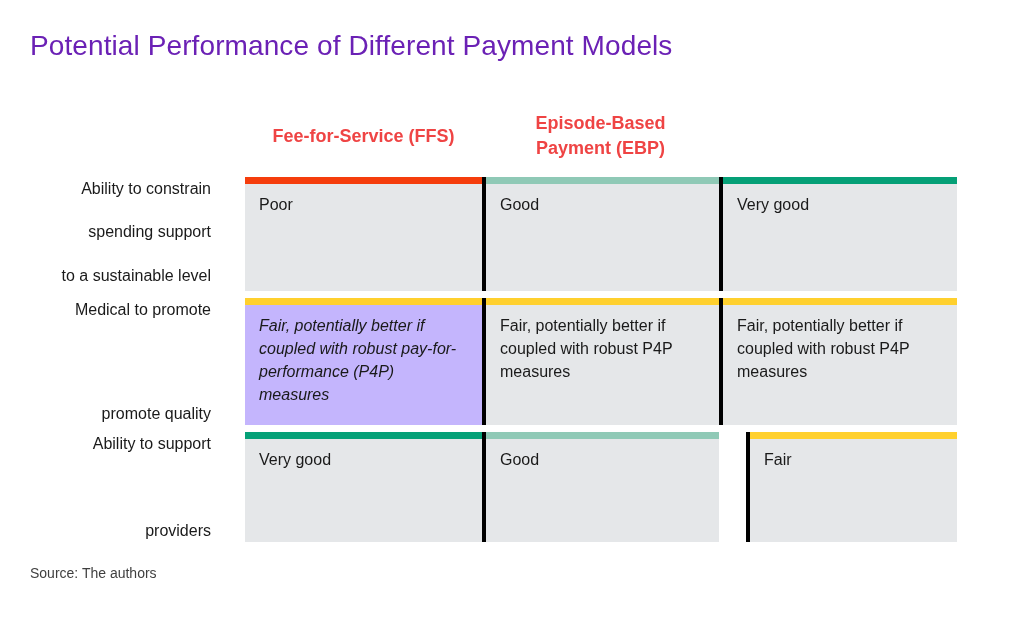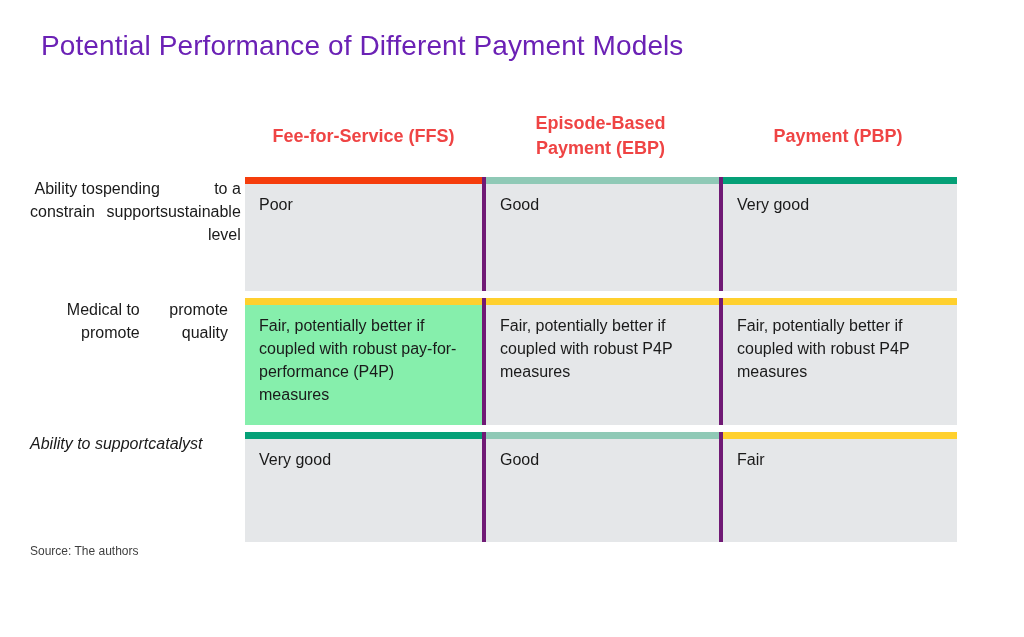--- a/index.html
+++ b/index.html
@@ -13,21 +13,21 @@
   .page {
     position: relative;
     width: 1024px;
     height: 637px;
     background: #ffffff;
   }
 
   
   .title {
     position: absolute;
-    left: 41px;
+    left: 30px;
     top: 30px;
     font-size: 28px;
     font-weight: 400;
     color: #6B21B5;
     letter-spacing: 0.1px;
     white-space: nowrap;
   }
 
   
   .matrix {
@@ -57,37 +57,38 @@
     min-height: 74px;
   }
   .col-header span { display: block; }
 
   
   .row-label {
     font-size: 16px;
     color: #1a1a1a;
     text-align: right;
     line-height: 1.45;
-    padding: 0 17px 0 0;
+    padding: 0 34px 0 0;
     display: flex;
-    justify-content: flex-start;
+    flex-direction: column;
+    justify-content: space-between;
   }
   .row-label.r1 { height: 110px; }
   .row-label.r2 { height: 127px; }
-  .row-label.r3 { height: 110px; font-style: italic; }
+  .row-label.r3 { height: 110px; }
 
   
   .cell {
     position: relative;
     background: #E5E7E9;
     padding: 17px 14px 0 14px;
     font-size: 16px;
     color: #1a1a1a;
     line-height: 1.43;
-    border-left: 4px solid #701a75;
+    border-left: 4px solid #000000;
   }
   .cell.first { border-left: 0; }
   .cell.r1 { height: 114px; }
   .cell.r2 { height: 127px; }
   .cell.r3 { height: 110px; }
   .cell .bar {
     position: absolute;
     left: 0;
     right: 0;
     top: 0;
@@ -97,22 +98,22 @@
   .cell .ctext { display: block; }
 
   
   .rowgap { height: 7px; }
   .rowgap-label { height: 7px; }
 
   
   .footer {
     position: absolute;
     left: 30px;
-    top: 542px;
-    font-size: 12px;
+    top: 562px;
+    font-size: 14px;
     color: #3f3f3f;
     line-height: 1.65;
   }
   .footer div { display: block; }
 </style>
 </head>
 <body>
 
 <div class="page">
 
@@ -132,21 +133,20 @@
 
       <div class="col-header">
         <div>
           <span>Episode-Based</span>
           <span>Payment (EBP)</span>
         </div>
       </div>
 
       <div class="col-header">
         <div>
-          <span>Payment (PBP)</span>
         </div>
       </div>
 
       <div class="row-label r1">
         <span>Ability to constrain</span>
         <span>spending support</span>
         <span>to a sustainable level</span>
       </div>
       <div class="cell r1 first" style="background: rgb(229, 231, 233);">
         <div class="bar" style="background: rgb(245, 61, 12);"></div>
@@ -163,51 +163,51 @@
 
       <div class="rowgap-label"></div>
       <div class="rowgap"></div>
       <div class="rowgap"></div>
       <div class="rowgap"></div>
 
       <div class="row-label r2">
         <span>Medical to promote</span>
         <span>promote quality</span>
       </div>
-      <div class="cell r2 first" style="background: #86efac;">
+      <div class="cell r2 first" style="background: #c4b5fd; font-style: italic;">
         <div class="bar" style="background: rgb(255, 208, 46);"></div>
         <span class="ctext">Fair, potentially better if coupled with robust pay-for-performance (P4P) measures</span>
       </div>
       <div class="cell r2" style="background: rgb(229, 231, 233);">
         <div class="bar" style="background: rgb(255, 208, 46);"></div>
         <span class="ctext">Fair, potentially better if coupled with robust P4P measures</span>
       </div>
       <div class="cell r2" style="background: rgb(229, 231, 233);">
         <div class="bar" style="background: rgb(255, 208, 46);"></div>
         <span class="ctext">Fair, potentially better if coupled with robust P4P measures</span>
       </div>
 
       <div class="rowgap-label"></div>
       <div class="rowgap"></div>
       <div class="rowgap"></div>
       <div class="rowgap"></div>
 
       <div class="row-label r3">
         <span>Ability to support</span>
-        <span>catalyst</span>
+        <span>providers</span>
       </div>
       <div class="cell r3 first" style="background: rgb(229, 231, 233);">
         <div class="bar" style="background: rgb(5, 160, 119);"></div>
         <span class="ctext">Very good</span>
       </div>
       <div class="cell r3" style="background: rgb(229, 231, 233);">
         <div class="bar" style="background: rgb(143, 201, 182);"></div>
         <span class="ctext">Good</span>
       </div>
-      <div class="cell r3" style="background: rgb(229, 231, 233);">
+      <div class="cell r3" style="background: rgb(229, 231, 233); margin-left: 27px;">
         <div class="bar" style="background: rgb(255, 208, 46);"></div>
         <span class="ctext">Fair</span>
       </div>
 
     </div>
   </div>
 
   <div class="footer" style="color: rgb(63, 63, 63);">
     <div>Source: The authors</div>
   </div>

